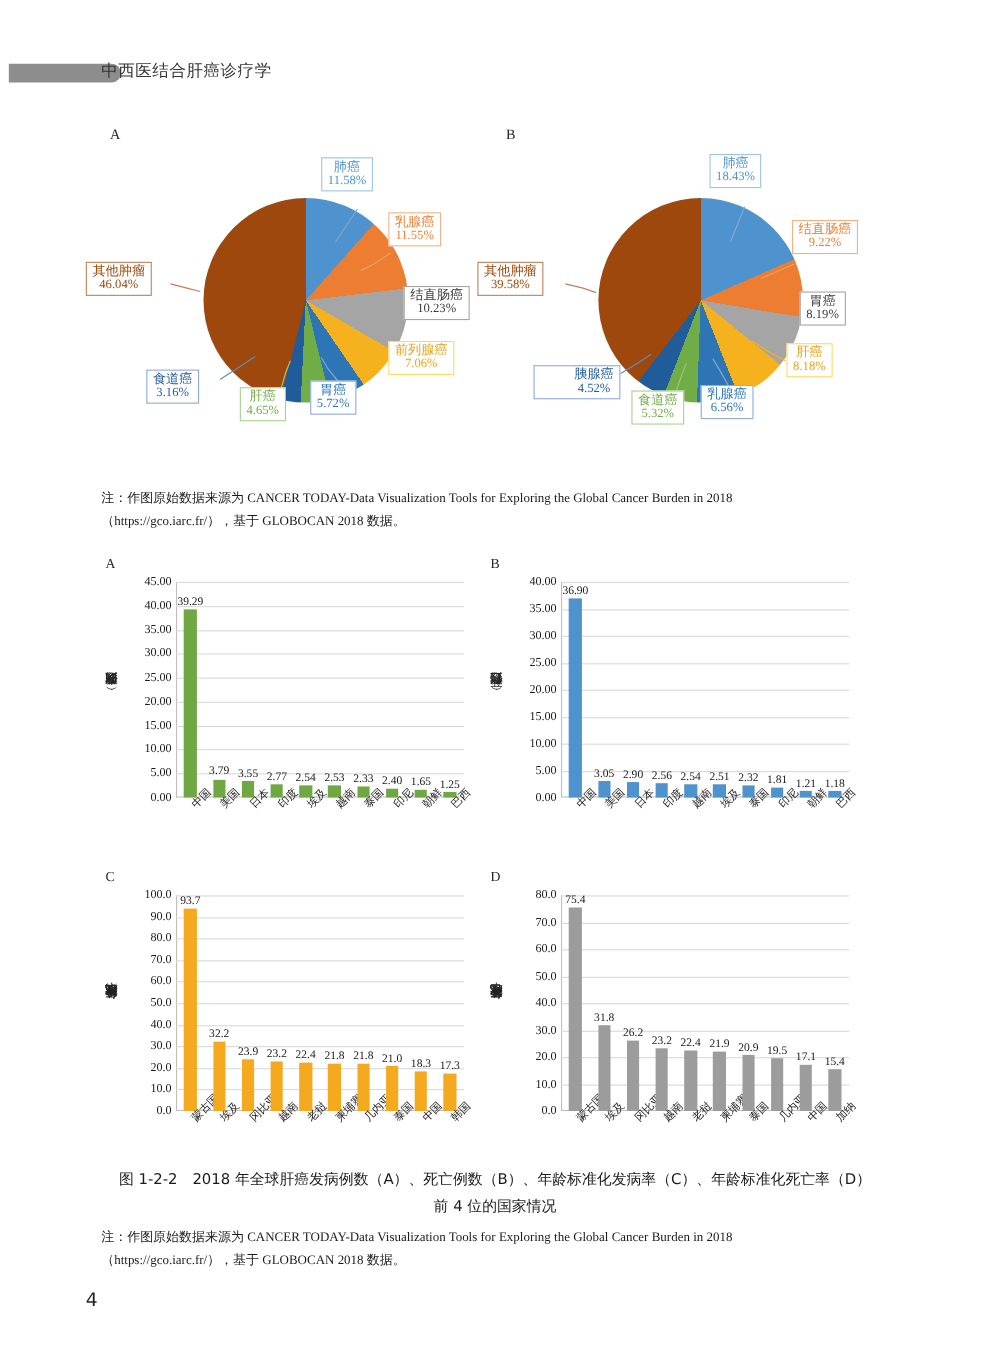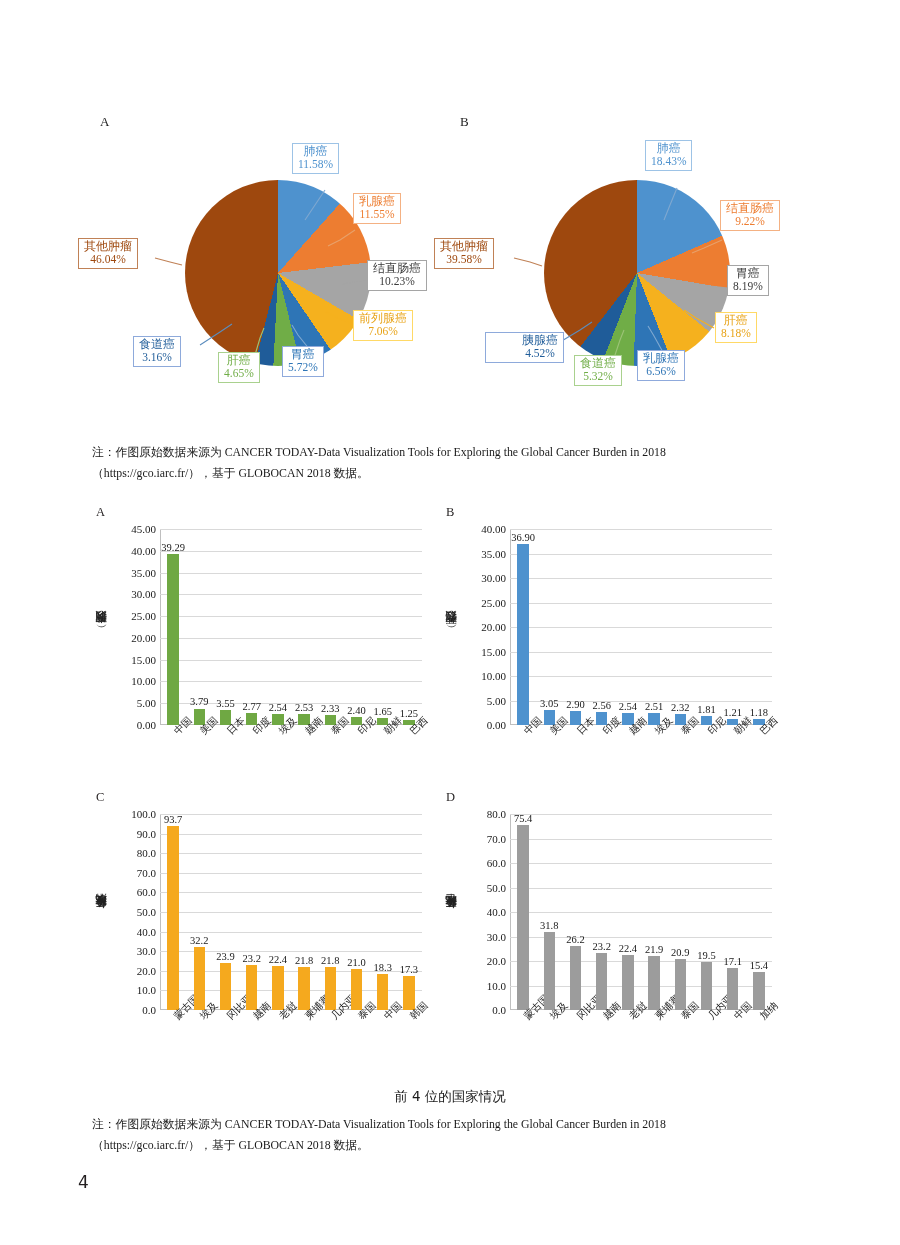--- a/index.html
+++ b/index.html
@@ -60,20 +60,24 @@
     font-family:"DejaVu Sans","Liberation Sans",sans-serif;}
 
   .pageno{position:absolute;left:78px;top:1172px;font-size:17px;
     font-family:"DejaVu Sans","Liberation Sans",sans-serif;color:#231f20;}
 </style>
 </head>
 <body>
 
 <div class="page">
 
+  <div class="header">
+    <div class="header-bar"></div>
+    <div class="header-title">中西医结合肝癌诊疗学</div>
+  </div>
 
   <div class="pie-fig">
 
     <div class="pie-wrap" style="left:70px;top:0;">
       <div class="panel-letter" style="left:30px;top:4px;">A</div>
       <div class="pie" id="pieA" style="left: 115px; top: 70px; background: conic-gradient(rgb(78, 146, 206) 0deg, rgb(78, 146, 206) 41.692deg, rgb(237, 125, 49) 41.692deg, rgb(237, 125, 49) 83.276deg, rgb(165, 165, 165) 83.276deg, rgb(165, 165, 165) 120.108deg, rgb(245, 177, 30) 120.108deg, rgb(245, 177, 30) 145.527deg, rgb(46, 117, 182) 145.527deg, rgb(46, 117, 182) 166.121deg, rgb(112, 173, 71) 166.121deg, rgb(112, 173, 71) 182.862deg, rgb(31, 92, 153) 182.862deg, rgb(31, 92, 153) 194.239deg, rgb(158, 72, 14) 194.239deg, rgb(158, 72, 14) 360deg);"></div>
 
       <svg class="leader" style="left:0;top:0;width:420px;height:300px;">
         <polyline points="255,80 245,95 235,110" fill="none" stroke="#7FA8D0" stroke-width="1.1"></polyline>
         <polyline points="285,120 270,130 258,136" fill="none" stroke="#E8A06A" stroke-width="1.1"></polyline>
@@ -408,18 +412,19 @@
           <div class="bar" style="left: 216.936px; width: 11.528px; height: 41.895px; background: rgb(156, 156, 156);"></div>
           <div class="bval" style="left: 222.7px; top: 153.105px;">17.1</div>
           <div class="xlab" style="left: 220.7px;">中国</div>
           <div class="bar" style="left: 243.136px; width: 11.528px; height: 37.73px; background: rgb(156, 156, 156);"></div>
           <div class="bval" style="left: 248.9px; top: 157.27px;">15.4</div>
           <div class="xlab" style="left: 246.9px;">加纳</div>
         </div>
       </div>
   </div>
 
+  <div class="figcap" style="top:1063px;">图 1-2-2　2018 年全球肝癌发病例数（A）、死亡例数（B）、年龄标准化发病率（C）、年龄标准化死亡率（D）</div>
   <div class="figcap" style="top:1088px;">前 4 位的国家情况</div>
   <div class="note" style="left:92px;top:1115px;width:730px;">注：作图原始数据来源为 CANCER TODAY-Data Visualization Tools for Exploring the Global Cancer Burden in 2018</div>
   <div class="note" style="left:92px;top:1136px;width:730px;">（https://gco.iarc.fr/），基于 GLOBOCAN 2018 数据。</div>
 
   <div class="pageno">4</div>
 </div>
 
 </body></html>

